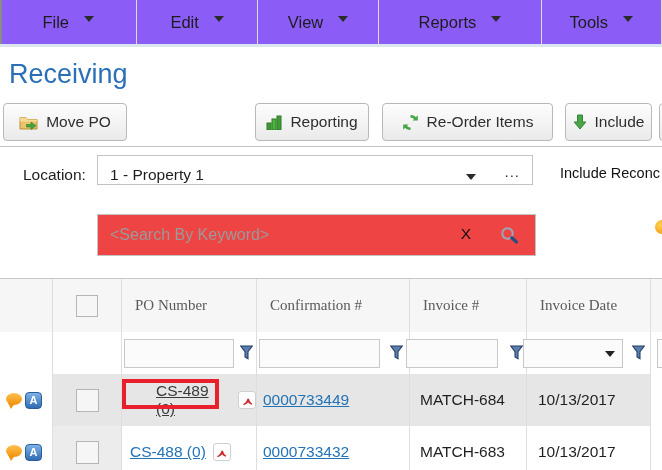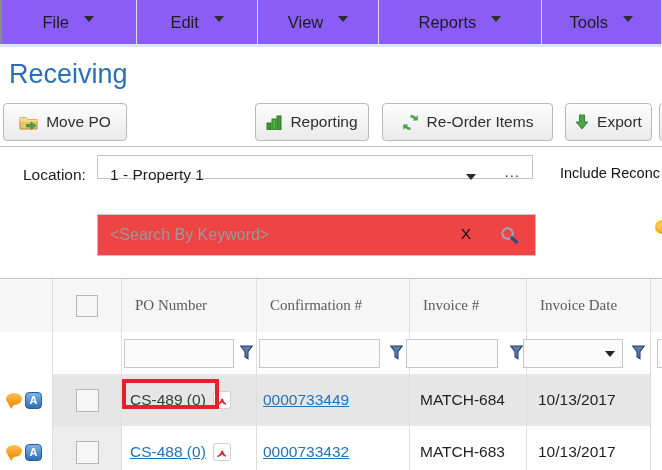--- a/index.html
+++ b/index.html
@@ -21,21 +21,21 @@
 
   
   .toolbar-btn{position:absolute;top:103px;height:38px;box-sizing:border-box;
                background:linear-gradient(#fdfdfd,#eaeaea);border:1px solid #b9b9b9;border-radius:4px;
                display:flex;align-items:center;justify-content:center;gap:8px;font-size:15.5px;color:#2e2e2e;}
   .toolbar-btn svg{flex:0 0 auto;}
   .section-divider{position:absolute;left:0;top:146px;width:662px;height:1px;background:#c4c4c4;}
 
   
   .loc-label{position:absolute;left:23px;top:166px;font-size:15.5px;color:#1e1e1e;}
-  .combo{position:absolute;left:97px;top:155px;width:436px;height:24px;box-sizing:border-box;
+  .combo{position:absolute;left:97px;top:155px;width:436px;height:30px;box-sizing:border-box;
          background:#fff;border:1px solid #c3c3c3;}
   .combo-value{position:absolute;left:12px;top:10px;font-size:15.5px;color:#1e1e1e;}
   .combo .caret{position:absolute;right:56px;top:18px;}
   .combo-dots{position:absolute;right:12px;top:7px;font-size:15px;color:#333;letter-spacing:1px;}
   .include-label{position:absolute;left:560px;top:165px;width:102px;overflow:hidden;
                  white-space:nowrap;font-size:14.5px;color:#111;}
   .searchbox{position:absolute;left:97px;top:214px;width:439px;height:42px;box-sizing:border-box;
              background:#ef4444;border:1px solid #c3c3c3;}
   .search-input{position:absolute;left:0;top:0;width:330px;height:40px;border:0;outline:none;
                 padding:0 0 0 12px;font-family:"Liberation Sans",sans-serif;font-size:16px;color:#333;background:transparent;}
@@ -76,21 +76,21 @@
   .fi-conf{left:259px;width:121px;}
   .fi-inv{left:406px;width:92px;}
   .fi-date{left:523px;width:100px;}
   .fi-x{left:657px;width:30px;}
   .date-caret{position:absolute;left:605px;top:19px;}
   .funnel{position:absolute;top:13px;}
   .fu-po{left:240px;} .fu-conf{left:390px;} .fu-inv{left:510px;} .fu-date{left:632px;}
 
   .link{font-size:15.5px;text-decoration:underline;cursor:pointer;}
   .link-blue{color:#2273b8;}
-  .link-dark{color:#3a3a3a;}
+  .link-dark{color:#3a3a3a;margin-left:26px;}
   .cell-text{font-size:15.5px;color:#1f1f1f;}
 
   .bubble-icon{position:relative;width:16px;height:12px;background:linear-gradient(#ffc14f,#f0920e);
                border-radius:50%;margin-top:-2px;}
   .bubble-icon:after{content:"";position:absolute;left:2px;bottom:-4px;width:0;height:0;
                border-left:3px solid transparent;border-right:4px solid transparent;border-top:6px solid #f0950f;}
   .a-icon{width:17px;height:17px;border-radius:4px;background:linear-gradient(#7fb2e8,#2f6cb3);
           border:1px solid #2a5c97;box-sizing:border-box;color:#fff;font-size:11px;font-weight:bold;
           display:flex;align-items:center;justify-content:center;}
   .pdf-icon{width:18px;height:18px;box-sizing:border-box;background:#fff;border:1px solid #cfcfcf;
@@ -154,21 +154,21 @@
         <path d="M15.8 1.2v5.2h-5.2z" fill="#46a546"></path>
         <path d="M8.5 14.8a6.3 6.3 0 0 1-5.6-3.4" fill="none" stroke="#46a546" stroke-width="2.6"></path>
         <path d="M1.2 15.8v-5.2h5.2z" fill="#46a546"></path>
       </svg>
     <span>Re-Order Items</span>
   </div>
   <div class="toolbar-btn" style="left:565px;width:87px">
     <svg width="14" height="16" viewBox="0 0 14 16">
         <path d="M4.5 1h5v7h3.3L7 15 1.2 8h3.3z" fill="#4aa546" stroke="#35823a"></path>
       </svg>
-    <span>Export</span>
+    <span>Include</span>
   </div>
   <div class="toolbar-btn" style="left:659px;width:30px"></div>
 
   <div class="section-divider"></div>
 
   <div class="loc-label">Location:</div>
   <div class="combo">
     <span class="combo-value">1 - Property 1</span>
     <span class="caret"></span>
     <span class="combo-dots">...</span>

